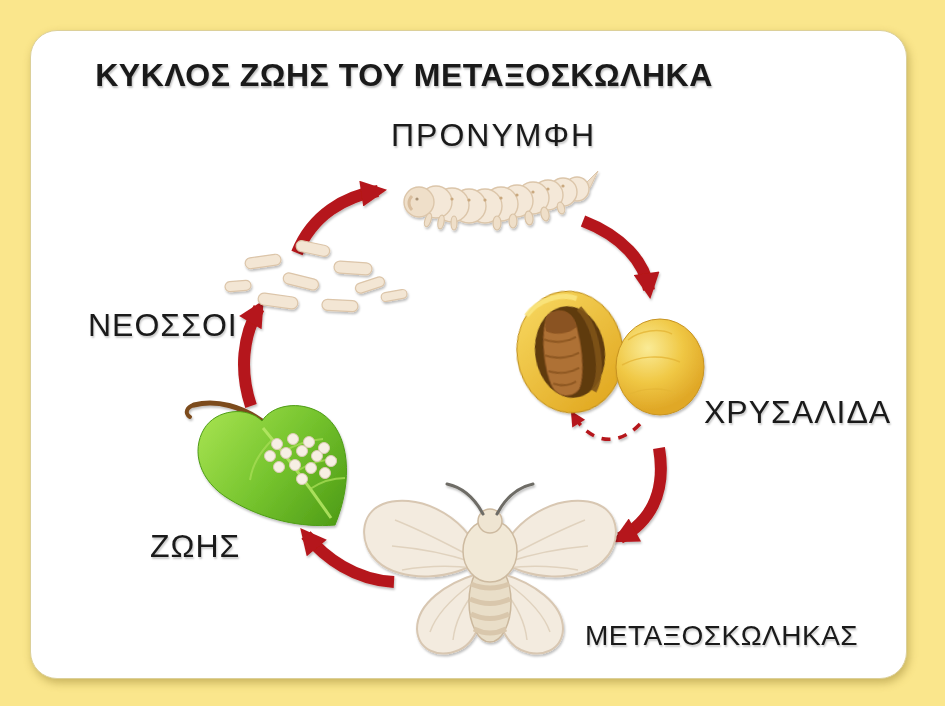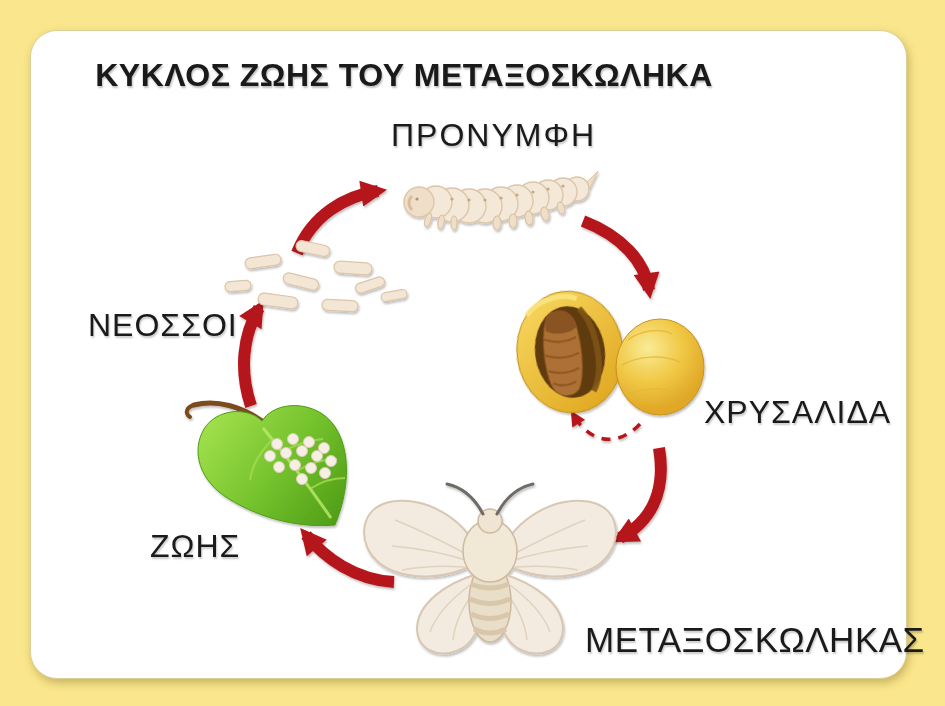--- a/index.html
+++ b/index.html
@@ -29,21 +29,21 @@
   }
   .lbl{
     position:absolute;margin:0;
     font-size:32px;font-weight:400;letter-spacing:1px;
     color:var(--text,#1A1A1A);
     text-shadow:1px 2px 2px rgba(0,0,0,0.22);
     white-space:nowrap;
   }
   .lbl-larva{left:391px;top:117px;letter-spacing:2px;}
   .lbl-chrysalis{left:704px;top:394px;text-align:center;}
-  .lbl-moth{left:585px;top:620px;font-size:35px;letter-spacing:.5px;}
+  .lbl-moth{left:585px;top:620px;font-size:28px;letter-spacing:.5px;}
   .lbl-eggs{left:150px;top:528px;}
   .lbl-hatchlings{left:48px;top:307px;margin-left:40px;}
   svg.art{position:absolute;left:0;top:0;}
 </style>
 </head>
 <body>
 
 <div class="card"></div>
 
 <h1 class="title">ΚΥΚΛΟΣ ΖΩΗΣ ΤΟΥ ΜΕΤΑΞΟΣΚΩΛΗΚΑ</h1>

